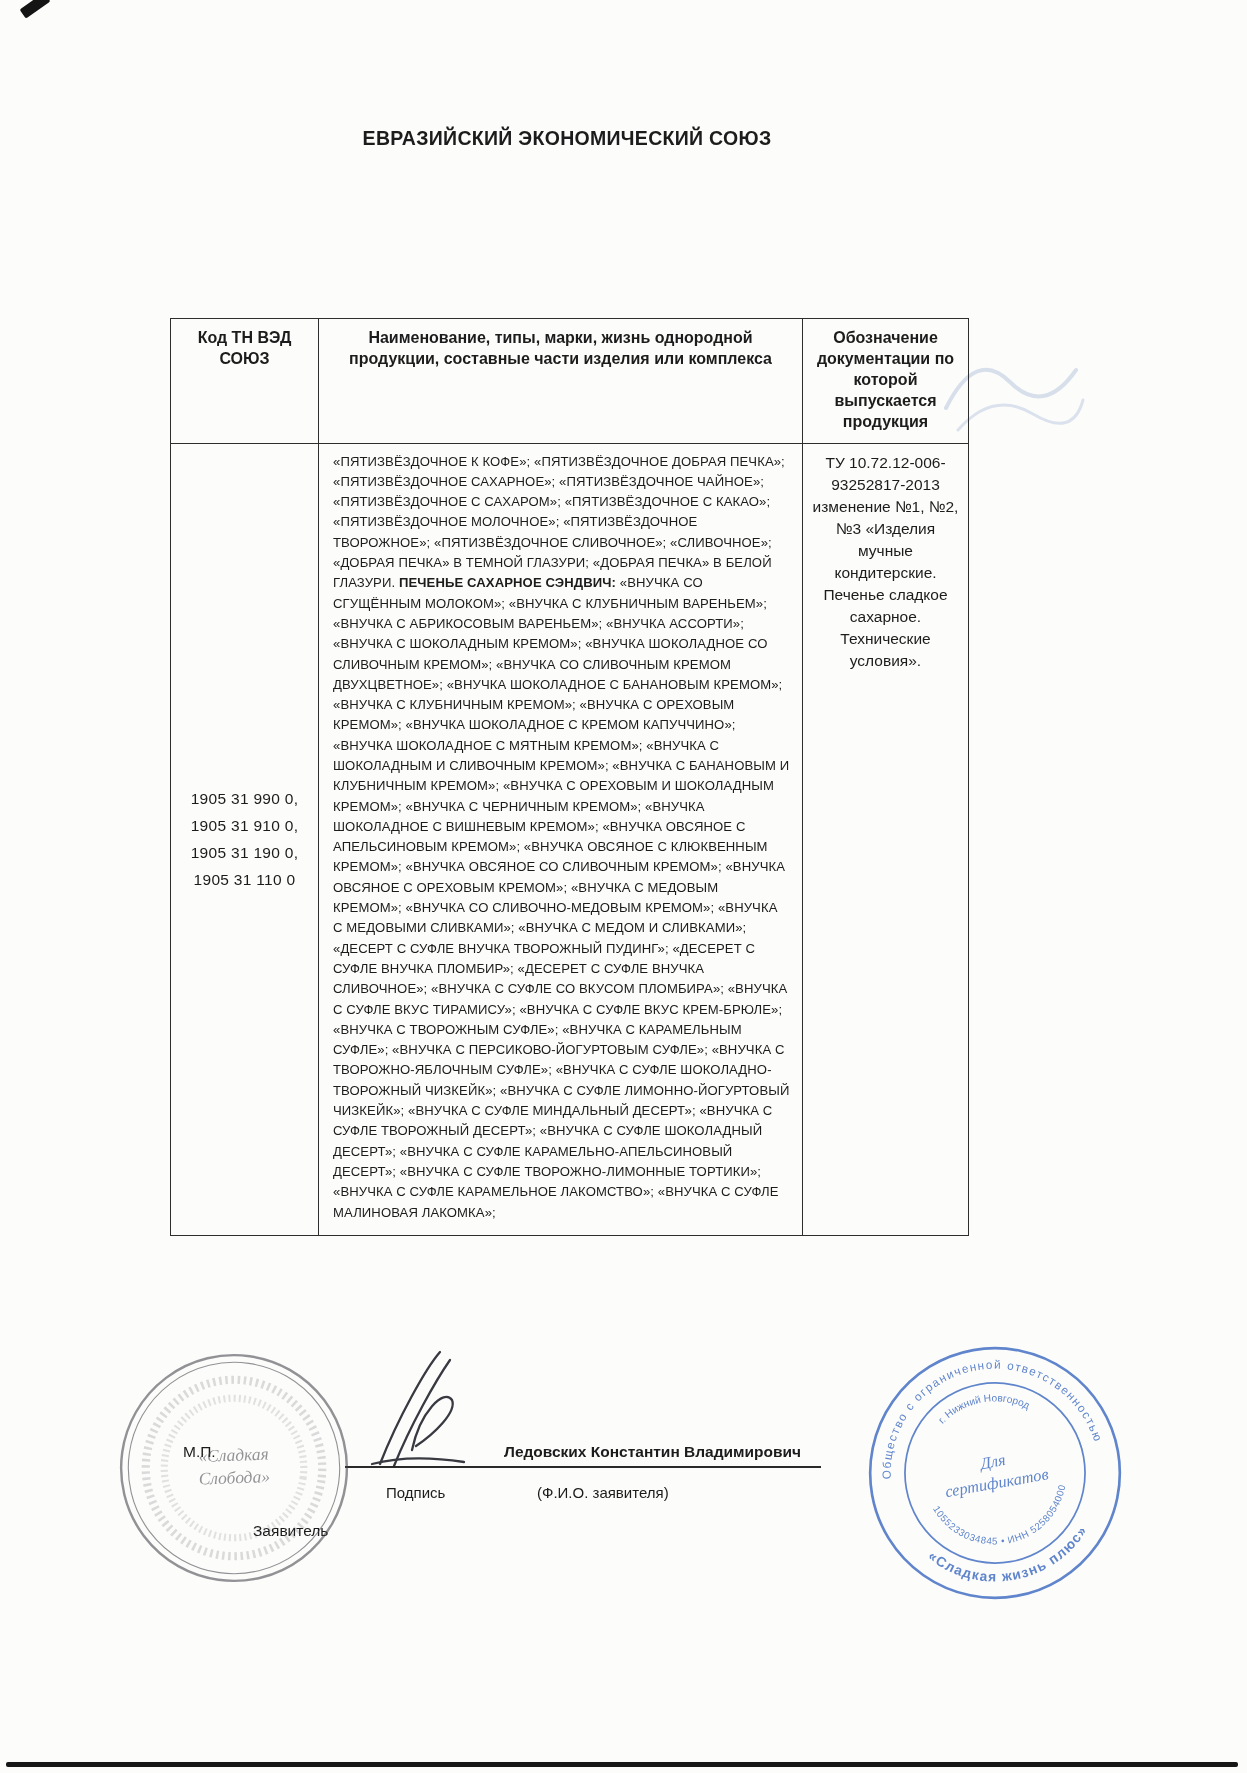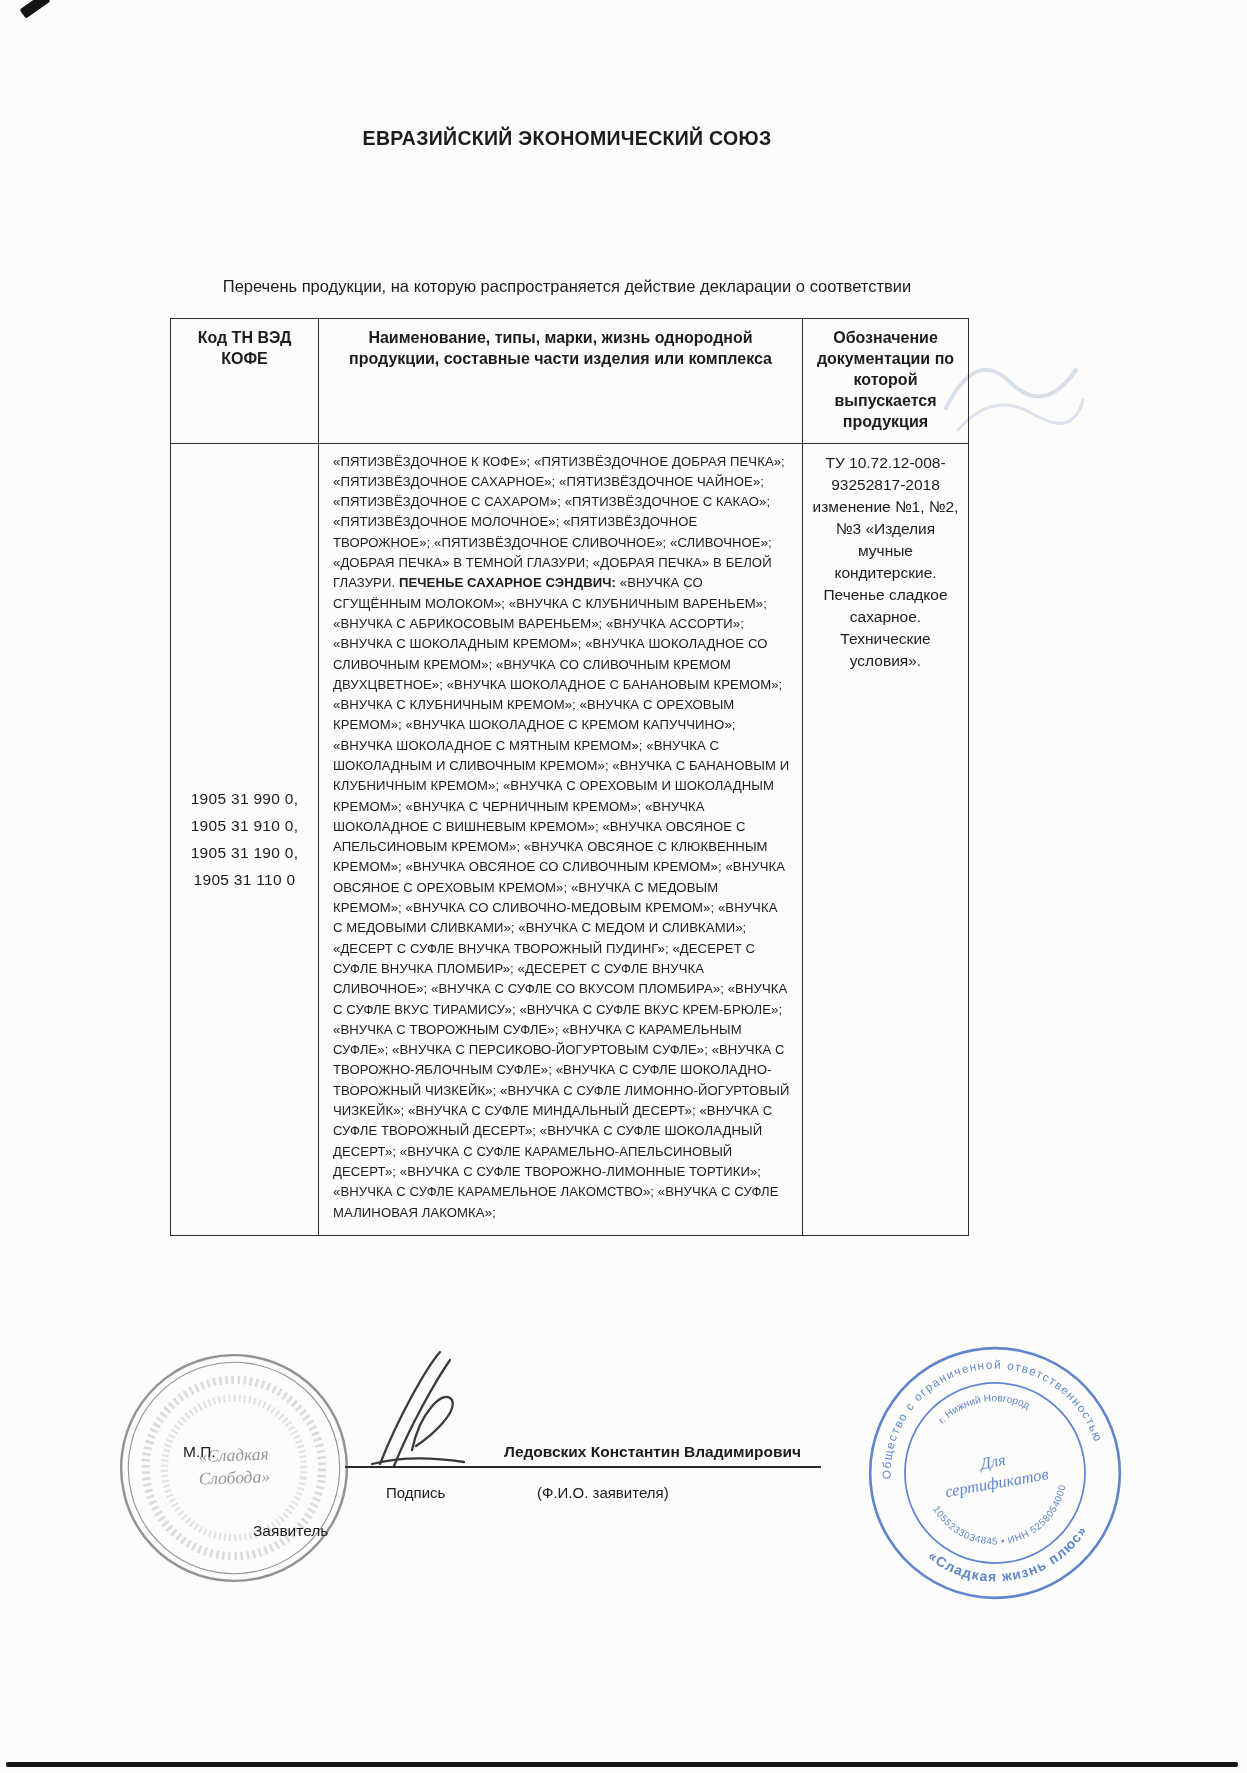--- a/index.html
+++ b/index.html
@@ -71,47 +71,46 @@
 <div class="page abs" style="inset:0;">
 
   <div class="abs corner-mark"></div>
   <div class="abs bottom-edge"></div>
   <svg class="abs stamp-bleed" viewBox="0 0 150 120">
     <path d="M8,78 Q38,18 72,52 T138,40" fill="none" stroke="#7b96c8" stroke-width="4" stroke-linecap="round"></path>
     <path d="M20,100 Q55,60 95,84 T145,70" fill="none" stroke="#8aa2cf" stroke-width="3" stroke-linecap="round"></path>
   </svg>
 
   <div class="abs title-band t1">ЕВРАЗИЙСКИЙ ЭКОНОМИЧЕСКИЙ СОЮЗ</div>
-  <div class="abs subtitle">Перечень продукции, на которую распространяется действие декларации о соответствии</div>
 
   <table class="main">
     <colgroup>
         <col class="c1">
         <col class="c2">
         <col class="c3">
       </colgroup>
     <thead>
       <tr>
-        <th>Код ТН ВЭД КОФЕ</th>
+        <th>Код ТН ВЭД СОЮЗ</th>
         <th>Наименование, типы, марки, жизнь однородной продукции, составные части изделия или комплекса</th>
         <th>Обозначение документации по которой выпускается продукция</th>
       </tr>
     </thead>
     <tbody>
       <tr>
         <td class="codes">
           <span class="code-line">1905 31 990 0,</span>
           <span class="code-line">1905 31 910 0,</span>
           <span class="code-line">1905 31 190 0,</span>
           <span class="code-line">1905 31 110 0</span>
         </td>
         <td class="names">
           <span>«ПЯТИЗВЁЗДОЧНОЕ К КОФЕ»; «ПЯТИЗВЁЗДОЧНОЕ ДОБРАЯ ПЕЧКА»; «ПЯТИЗВЁЗДОЧНОЕ САХАРНОЕ»; «ПЯТИЗВЁЗДОЧНОЕ ЧАЙНОЕ»; «ПЯТИЗВЁЗДОЧНОЕ С САХАРОМ»; «ПЯТИЗВЁЗДОЧНОЕ С КАКАО»; «ПЯТИЗВЁЗДОЧНОЕ МОЛОЧНОЕ»; «ПЯТИЗВЁЗДОЧНОЕ ТВОРОЖНОЕ»; «ПЯТИЗВЁЗДОЧНОЕ СЛИВОЧНОЕ»; «СЛИВОЧНОЕ»; «ДОБРАЯ ПЕЧКА» В ТЕМНОЙ ГЛАЗУРИ; «ДОБРАЯ ПЕЧКА» В БЕЛОЙ ГЛАЗУРИ. </span><span class="bold">ПЕЧЕНЬЕ САХАРНОЕ СЭНДВИЧ:</span><span> «ВНУЧКА СО СГУЩЁННЫМ МОЛОКОМ»; «ВНУЧКА С КЛУБНИЧНЫМ ВАРЕНЬЕМ»; «ВНУЧКА С АБРИКОСОВЫМ ВАРЕНЬЕМ»; «ВНУЧКА АССОРТИ»; «ВНУЧКА С ШОКОЛАДНЫМ КРЕМОМ»; «ВНУЧКА ШОКОЛАДНОЕ СО СЛИВОЧНЫМ КРЕМОМ»; «ВНУЧКА СО СЛИВОЧНЫМ КРЕМОМ ДВУХЦВЕТНОЕ»; «ВНУЧКА ШОКОЛАДНОЕ С БАНАНОВЫМ КРЕМОМ»; «ВНУЧКА С КЛУБНИЧНЫМ КРЕМОМ»; «ВНУЧКА С ОРЕХОВЫМ КРЕМОМ»; «ВНУЧКА ШОКОЛАДНОЕ С КРЕМОМ КАПУЧЧИНО»; «ВНУЧКА ШОКОЛАДНОЕ С МЯТНЫМ КРЕМОМ»; «ВНУЧКА С ШОКОЛАДНЫМ И СЛИВОЧНЫМ КРЕМОМ»; «ВНУЧКА С БАНАНОВЫМ И КЛУБНИЧНЫМ КРЕМОМ»; «ВНУЧКА С ОРЕХОВЫМ И ШОКОЛАДНЫМ КРЕМОМ»; «ВНУЧКА С ЧЕРНИЧНЫМ КРЕМОМ»; «ВНУЧКА ШОКОЛАДНОЕ С ВИШНЕВЫМ КРЕМОМ»; «ВНУЧКА ОВСЯНОЕ С АПЕЛЬСИНОВЫМ КРЕМОМ»; «ВНУЧКА ОВСЯНОЕ С КЛЮКВЕННЫМ КРЕМОМ»; «ВНУЧКА ОВСЯНОЕ СО СЛИВОЧНЫМ КРЕМОМ»; «ВНУЧКА ОВСЯНОЕ С ОРЕХОВЫМ КРЕМОМ»; «ВНУЧКА С МЕДОВЫМ КРЕМОМ»; «ВНУЧКА СО СЛИВОЧНО-МЕДОВЫМ КРЕМОМ»; «ВНУЧКА С МЕДОВЫМИ СЛИВКАМИ»; «ВНУЧКА С МЕДОМ И СЛИВКАМИ»; «ДЕСЕРТ С СУФЛЕ ВНУЧКА ТВОРОЖНЫЙ ПУДИНГ»; «ДЕСЕРЕТ С СУФЛЕ ВНУЧКА ПЛОМБИР»; «ДЕСЕРЕТ С СУФЛЕ ВНУЧКА СЛИВОЧНОЕ»; «ВНУЧКА С СУФЛЕ СО ВКУСОМ ПЛОМБИРА»; «ВНУЧКА С СУФЛЕ ВКУС ТИРАМИСУ»; «ВНУЧКА С СУФЛЕ ВКУС КРЕМ-БРЮЛЕ»; «ВНУЧКА С ТВОРОЖНЫМ СУФЛЕ»; «ВНУЧКА С КАРАМЕЛЬНЫМ СУФЛЕ»; «ВНУЧКА С ПЕРСИКОВО-ЙОГУРТОВЫМ СУФЛЕ»; «ВНУЧКА С ТВОРОЖНО-ЯБЛОЧНЫМ СУФЛЕ»; «ВНУЧКА С СУФЛЕ ШОКОЛАДНО-ТВОРОЖНЫЙ ЧИЗКЕЙК»; «ВНУЧКА С СУФЛЕ ЛИМОННО-ЙОГУРТОВЫЙ ЧИЗКЕЙК»; «ВНУЧКА С СУФЛЕ МИНДАЛЬНЫЙ ДЕСЕРТ»; «ВНУЧКА С СУФЛЕ ТВОРОЖНЫЙ ДЕСЕРТ»; «ВНУЧКА С СУФЛЕ ШОКОЛАДНЫЙ ДЕСЕРТ»; «ВНУЧКА С СУФЛЕ КАРАМЕЛЬНО-АПЕЛЬСИНОВЫЙ ДЕСЕРТ»; «ВНУЧКА С СУФЛЕ ТВОРОЖНО-ЛИМОННЫЕ ТОРТИКИ»; «ВНУЧКА С СУФЛЕ КАРАМЕЛЬНОЕ ЛАКОМСТВО»; «ВНУЧКА С СУФЛЕ МАЛИНОВАЯ ЛАКОМКА»;</span>
         </td>
-        <td class="doc">ТУ 10.72.12-008-93252817-2018 изменение №1, №2, №3 «Изделия мучные кондитерские. Печенье сладкое сахарное. Технические условия».</td>
+        <td class="doc">ТУ 10.72.12-006-93252817-2013 изменение №1, №2, №3 «Изделия мучные кондитерские. Печенье сладкое сахарное. Технические условия».</td>
       </tr>
     </tbody>
   </table>
 
   <span class="abs foot mp">М.П.</span>
   <span class="abs foot applicant">Заявитель</span>
   <div class="abs sig-line"></div>
   <span class="abs foot sig-name">Ледовских Константин Владимирович</span>
   <span class="abs foot podpis">Подпись</span>
   <span class="abs foot fio">(Ф.И.О. заявителя)</span>

